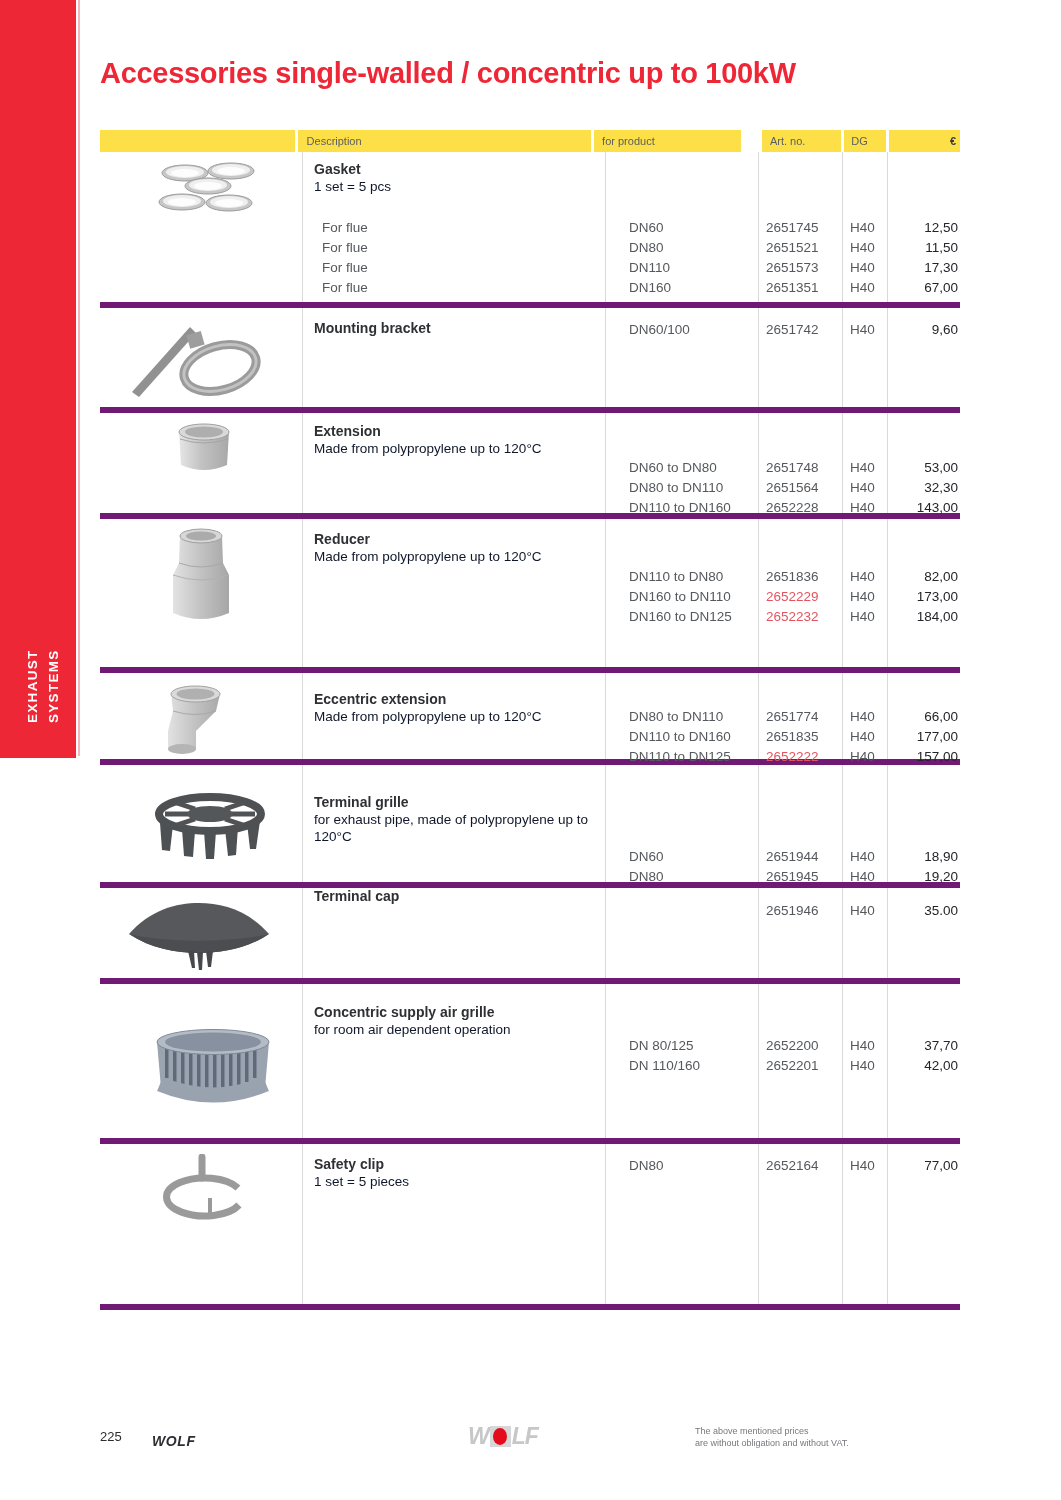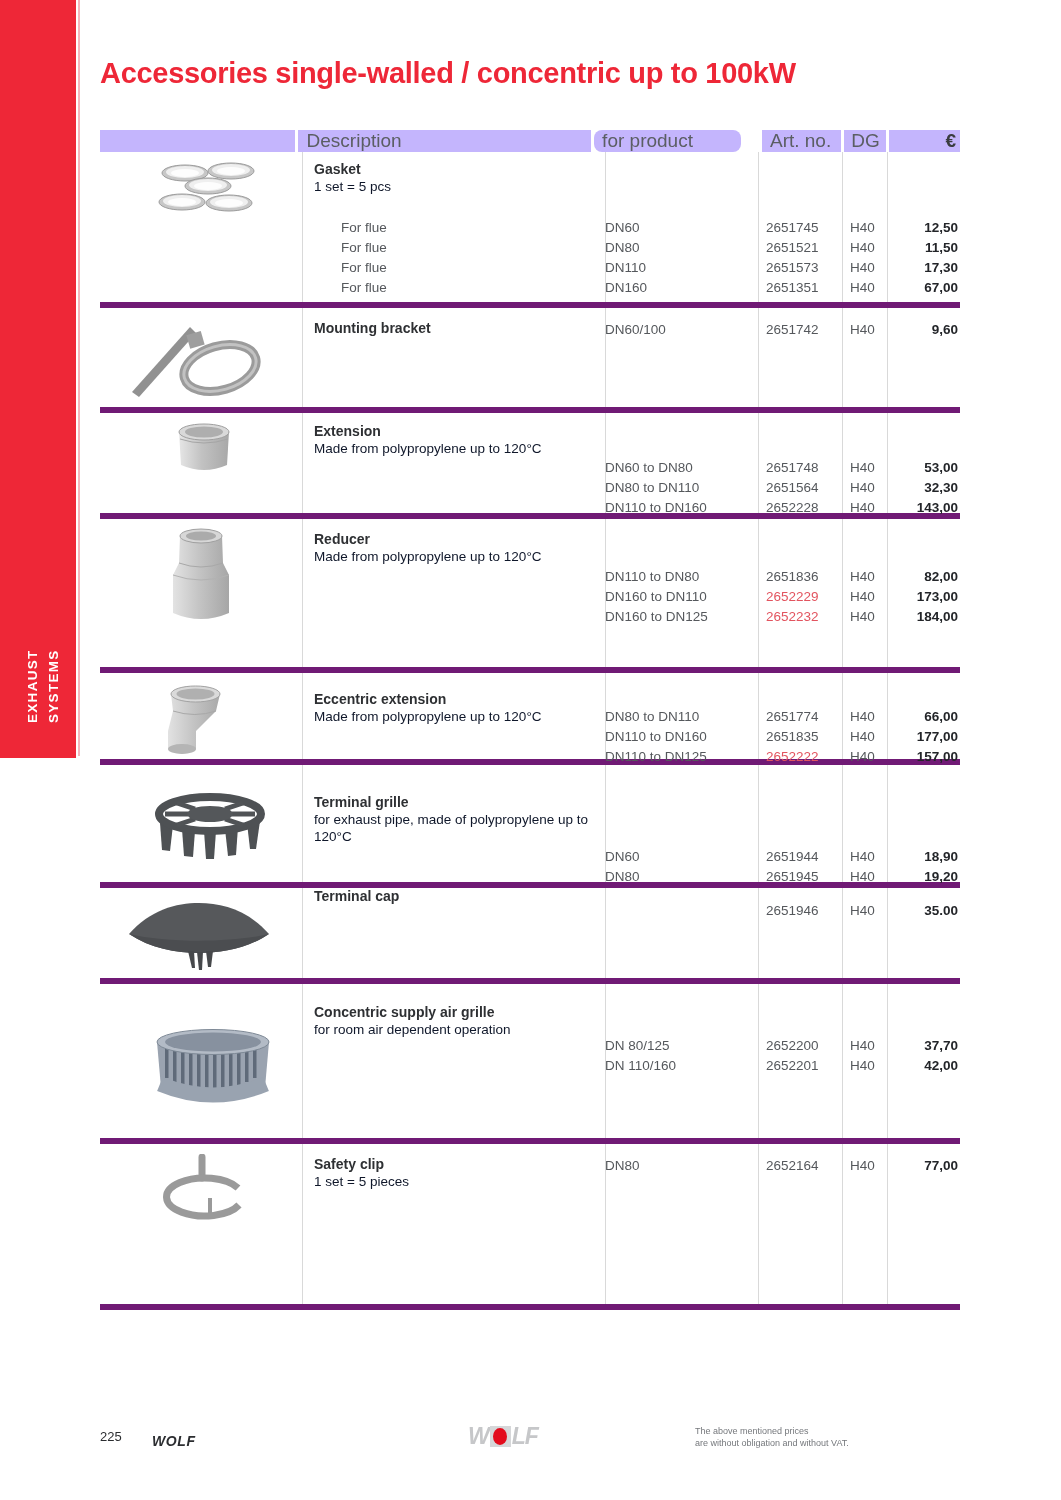--- a/index.html
+++ b/index.html
@@ -12,44 +12,44 @@
   .side-label { position:absolute; left:-6px; top:651px; width:100px; height:44px;
     transform:rotate(-90deg); color:#fff; font-weight:bold; font-size:13.5px;
     letter-spacing:1.3px; line-height:21px; }
 
   .page-title { position:absolute; left:100px; top:57px; width:880px;
     font-size:29px; font-weight:bold; color:#ee2737; letter-spacing:-0.3px; }
 
   
   .tbl { position:absolute; left:100px; top:130px; width:860px; }
   .thead { display:flex; height:22px; }
-  .thead .hc { background:#c4b5fd; height:22px; line-height:22px; font-size:19px; color:#5b5e63; }
+  .thead .hc { background:#fde047; height:22px; line-height:22px; font-size:11px; color:#5b5e63; }
   .hc.h-img { width:199px; margin-right:3px; }
   .hc.h-desc { width:300px; margin-right:3px; padding-left:9px; }
-  .hc.h-prod { width:150px; margin-right:21px; padding-left:8px;border-radius:8px; }
+  .hc.h-prod { width:150px; margin-right:21px; padding-left:8px; }
   .hc.h-art { width:81px; margin-right:3px; padding-left:8px; }
   .hc.h-dg { width:42px; margin-right:3px; padding-left:7px; }
   .hc.h-eur { width:73px; text-align:right; padding-right:4px; font-weight:600; color:#3a3c40; }
 
   .tbody { position:relative; width:860px; }
   .vline { position:absolute; top:0; width:1px; height:1158px; background:#d9d9d9; }
 
   .group { position:relative; width:860px; border-bottom:6px solid #701a75; }
   .illus { position:absolute; }
   .desc { position:absolute; left:214px; width:284px; }
   .g-title { font-size:14px; font-weight:bold; color:#2e3033; line-height:17px; }
   .g-sub { font-size:13.5px; color:#0f172a; line-height:17px; }
   .items { position:absolute; left:202px; width:658px; }
   .item { display:grid; grid-template-columns:303px 153px 84px 45px 73px; height:20px; line-height:20px; font-size:13.5px; color:#55585c; }
-  .c-label { padding-left:20px;margin-left:19px; }
-  .c-prod { padding-left:0; }
+  .c-label { padding-left:20px; }
+  .c-prod { padding-left:24px; }
   .c-art { padding-left:8px; }
   .c-art.red { color:#e2545f; }
   .c-dg { padding-left:8px; }
-  .c-price { text-align:right; padding-right:2px; font-weight:bold; color:#232529; }
+  .c-price { text-align:right; padding-right:2px; font-weight:normal; color:#232529; }
 
   
   .f-page { position:absolute; left:100px; top:1429px; font-size:13px; color:#2b2d30; }
   .f-brand { position:absolute; left:152px; top:1433px; font-size:14px; font-weight:bold; letter-spacing:0.6px; color:#2b2d30;font-style:italic; }
   .f-logo { position:absolute; left:468px; top:1423px; height:26px; display:flex; align-items:center;
     font-style:italic; font-weight:bold; font-size:23px; color:#c6c7c9; letter-spacing:-1px; }
   .f-logo .dotbox { width:21px; height:21px; background:#d6d7d9; margin:0 1px; position:relative; }
   .f-logo .dot { position:absolute; left:3px; top:2px; width:14px; height:17px; border-radius:50%; background:#e30b1c; }
   .f-note { position:absolute; left:695px; top:1426px; font-size:9px; line-height:11.5px; color:#75787c; }
 </style>

